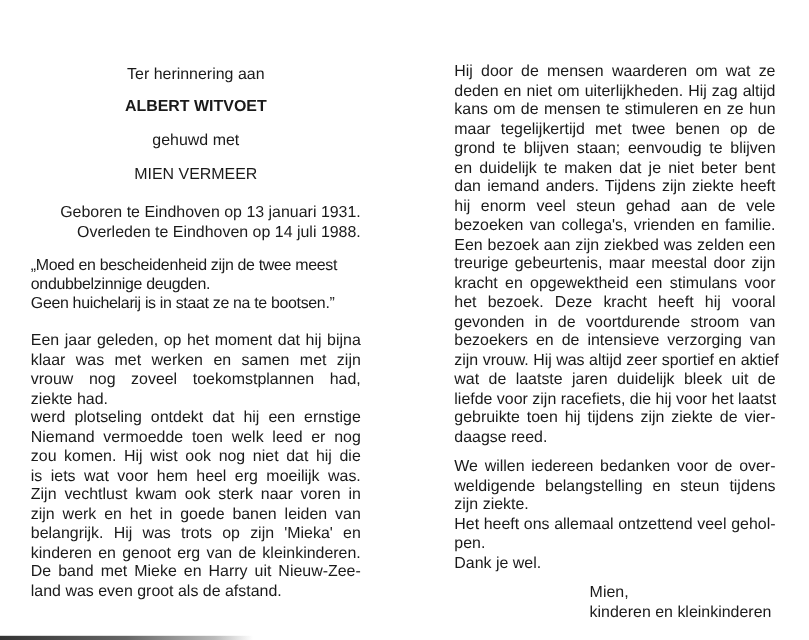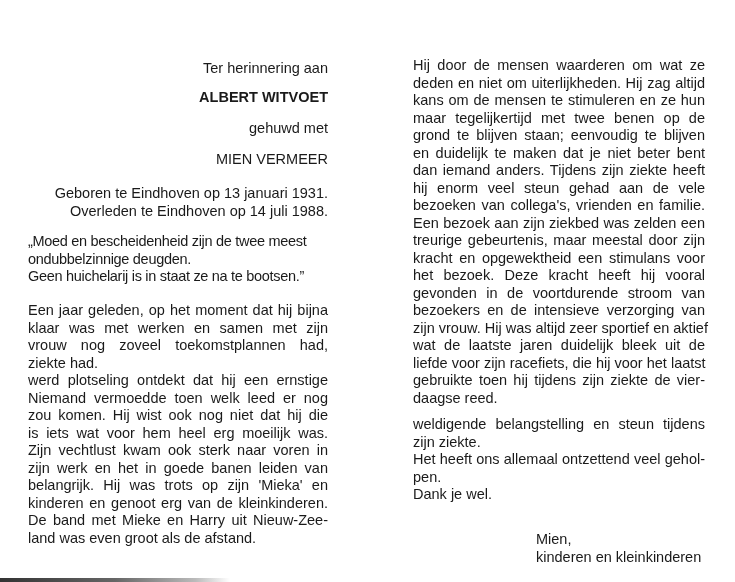--- a/index.html
+++ b/index.html
@@ -4,21 +4,21 @@
   <style>
     html, body { margin: 0; padding: 0; }
     body {
       width: 735px; height: 582px; background: #ffffff; position: relative; overflow: hidden;
       font-family: "Liberation Sans", "DejaVu Sans", sans-serif; color: #1a1a1a;
     }
     .page { position: absolute; inset: 0; }
     .col { position: absolute; top: 0; }
     .left { left: 28px; width: 300px; }
     .right { left: 413px; width: 292px; }
-    .center { text-align: right; position: absolute; left: 0; width: 100%; font-size: 14.5px; }
+    .center { text-align: center; position: absolute; left: 0; width: 100%; font-size: 14.5px; }
     .t1 { top: 60px; }
     .t2 { top: 89px; font-weight: bold; }
     .t3 { top: 120px; }
     .t4 { top: 151px; }
     .dates { position: absolute; top: 184px; left: 0; width: 100%; text-align: right; font-size: 14.5px; line-height: 18px; }
     .para { position: absolute; left: 0; width: 100%; font-size: 14.5px; line-height: 17.5px; text-align: justify; }
     .quote { top: 233px; text-align: left; letter-spacing: -0.3px; }
     .p1 { top: 302px; }
     .p1 .line, .pr .line { display: block; text-align: justify; text-align-last: justify; white-space: nowrap; }
     .p1 .line.last, .pr .line.last { text-align-last: left; }
@@ -83,20 +83,21 @@
       <span class="line">het bezoek. Deze kracht heeft hij vooral</span>
       <span class="line">gevonden in de voortdurende stroom van</span>
       <span class="line">bezoekers en de intensieve verzorging van</span>
       <span class="line">zijn vrouw. Hij was altijd zeer sportief en aktief</span>
       <span class="line">wat de laatste jaren duidelijk bleek uit de</span>
       <span class="line">liefde voor zijn racefiets, die hij voor het laatst</span>
       <span class="line">gebruikte toen hij tijdens zijn ziekte de vier-</span>
       <span class="line last">daagse reed.</span>
     </div>
     <div class="para pr pr2">
+      <span class="line">We willen iedereen bedanken voor de over-</span>
       <span class="line">weldigende belangstelling en steun tijdens</span>
       <span class="line last">zijn ziekte.</span>
       <span class="line">Het heeft ons allemaal ontzettend veel gehol-</span>
       <span class="line last">pen.</span>
       <span class="line last">Dank je wel.</span>
     </div>
     <div class="sig">
       <div>Mien,</div>
       <div>kinderen en kleinkinderen</div>
     </div>

